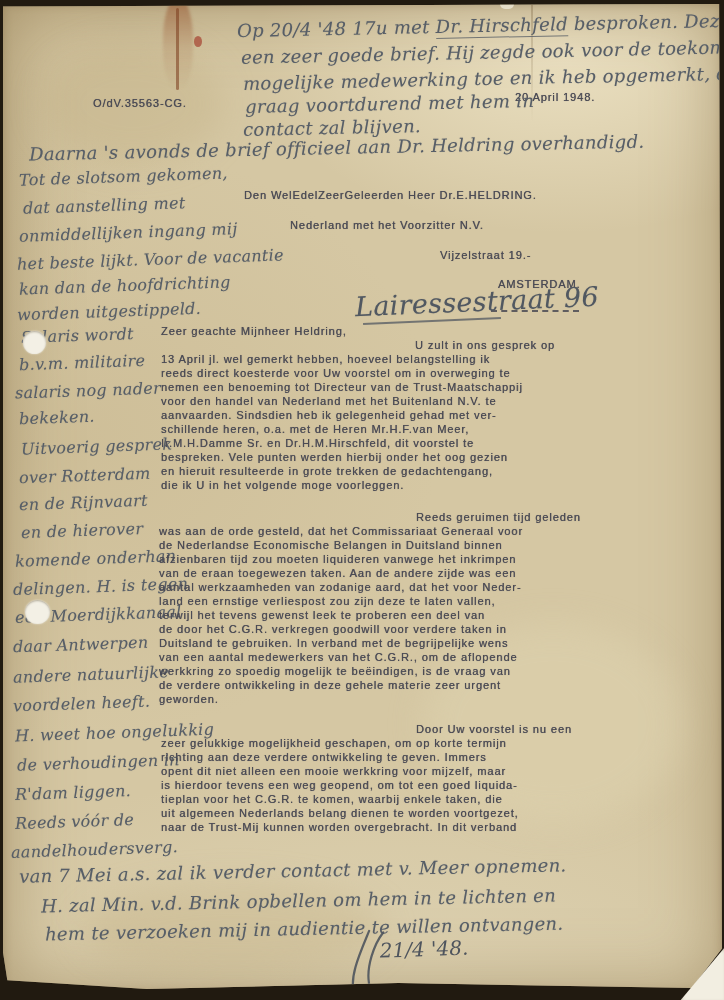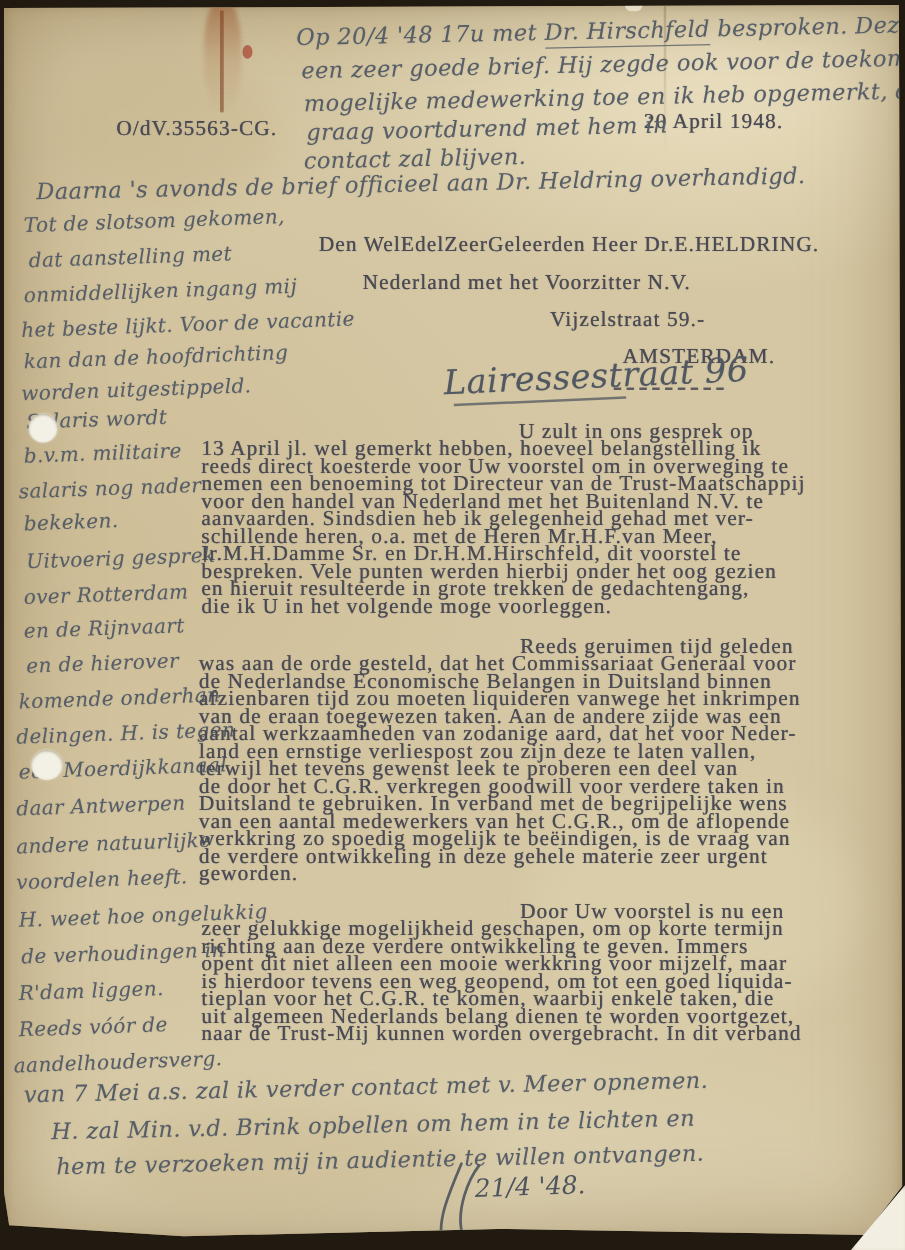--- a/index.html
+++ b/index.html
@@ -15,28 +15,28 @@
       radial-gradient(ellipse 430px 250px at 78% 5%, rgba(238,228,198,.85), rgba(238,228,198,0) 72%),
       radial-gradient(ellipse 520px 430px at 10% 44%, rgba(200,183,143,.55), rgba(200,183,143,0) 70%),
       radial-gradient(ellipse 640px 320px at 52% 101%, rgba(226,216,186,.65), rgba(226,216,186,0) 75%),
       linear-gradient(115deg, rgba(185,166,124,.30), rgba(185,166,124,0) 20%);
     box-shadow: inset 0 0 70px rgba(128,103,62,.50), inset 0 0 10px rgba(105,82,48,.35);
     clip-path: polygon(0% 0.25%, 99.6% 0%, 100% 95.6%, 95.8% 99.6%, 55% 99.1%, 20% 99.7%, 0.6% 98.8%, 0% 96%);
   }
   .blob{position:absolute;border-radius:50%;filter:blur(16px);}
   .typed{
     position:absolute;
-    font-family:Liberation Serif, serif;
-    font-size:17px;line-height:14px;letter-spacing:0.92px;
+    font-family:Liberation Sans, sans-serif;
+    font-size:11px;line-height:14px;letter-spacing:0.92px;
     color:#4a4a54;
     text-shadow:0.3px 0 0 rgba(74,74,84,.65), 0 0 1px rgba(74,74,84,.35);
     white-space:pre-line;
   }
   .addr div{line-height:15.8px;}
-  .addr-0{margin-left:16px;}
+  .addr-0{margin-left:5px;}
   .addr-1,.addr-2,.addr-3{margin-left:51px;}
   .addr-4{margin-left:97px;}
   .addr-5{margin-left:201px;}
   .addr-6{margin-left:259px;}
   .am-dash{margin-left:252px;width:88px;border-top:2px dashed #4a4a54;margin-top:3px;opacity:.85;}
   .para{width:562px;}
   .hand{
     position:absolute;
     font-family:"DejaVu Serif","Liberation Serif",serif;
     font-style:italic;
@@ -80,21 +80,21 @@
   <div class="rust-dot"></div>
   <div class="crease-v"></div>
   <div class="notch"></div>
 
   <div class="typed" style="left:90px;top:92px;">O/dV.35563-CG.</div>
   <div class="typed" style="left:512px;top:86px;">20 April 1948.</div>
 
   <div class="typed addr" style="left:236px;top:170px;">
     <div class="addr-0">Den WelEdelZeerGeleerden Heer Dr.E.HELDRING.</div>
     <div class="addr-3">Nederland met het Voorzitter N.V.</div>
-    <div class="addr-5">Vijzelstraat 59.-</div>
+    <div class="addr-5">Vijzelstraat 19.-</div>
     <div class="addr-6">AMSTERDAM.</div>
     <div class="am-dash"></div>
   </div>
 
   <div class="hand hand-lg" style="left:234px;top:10px;"><span>Op 20/4 '48 17u met </span><span class="u">Dr. Hirschfeld</span><span> besproken. Deze vond het</span></div>
   <div class="hand hand-lg" style="left:238px;top:37px;">een zeer goede brief. Hij zegde ook voor de toekomst alle</div>
   <div class="hand hand-lg" style="left:240px;top:63px;">mogelijke medewerking toe en ik heb opgemerkt, dat ik ook</div>
   <div class="hand hand-lg" style="left:242px;top:89px;">graag voortdurend met hem in</div>
   <div class="hand hand-lg" style="left:240px;top:113px;">contact zal blijven.</div>
 
@@ -122,20 +122,21 @@
   <div class="hand hand-sm" style="left:12px;top:601px;">een Moerdijkkanaal</div>
   <div class="hand hand-sm" style="left:10px;top:631px;">daar Antwerpen</div>
   <div class="hand hand-sm" style="left:10px;top:661px;">andere natuurlijke</div>
   <div class="hand hand-sm" style="left:10px;top:690px;">voordelen heeft.</div>
   <div class="hand hand-sm" style="left:12px;top:719px;">H. weet hoe ongelukkig</div>
   <div class="hand hand-sm" style="left:14px;top:749px;">de verhoudingen in</div>
   <div class="hand hand-sm" style="left:12px;top:779px;">R'dam liggen.</div>
   <div class="hand hand-sm" style="left:12px;top:808px;">Reeds vóór de</div>
   <div class="hand hand-sm" style="left:8px;top:836px;">aandelhoudersverg.</div>
 
+  <div class="typed" style="left:158px;top:320px;">Zeer geachte Mijnheer Heldring,</div>
   <div class="typed para" style="left:158px;top:334px;text-indent:254px;">U zult in ons gesprek op
 13 April jl. wel gemerkt hebben, hoeveel belangstelling ik
 reeds direct koesterde voor Uw voorstel om in overweging te
 nemen een benoeming tot Directeur van de Trust-Maatschappij
 voor den handel van Nederland met het Buitenland N.V. te
 aanvaarden. Sindsdien heb ik gelegenheid gehad met ver-
 schillende heren, o.a. met de Heren Mr.H.F.van Meer,
 Ir.M.H.Damme Sr. en Dr.H.M.Hirschfeld, dit voorstel te
 bespreken. Vele punten werden hierbij onder het oog gezien
 en hieruit resulteerde in grote trekken de gedachtengang,

